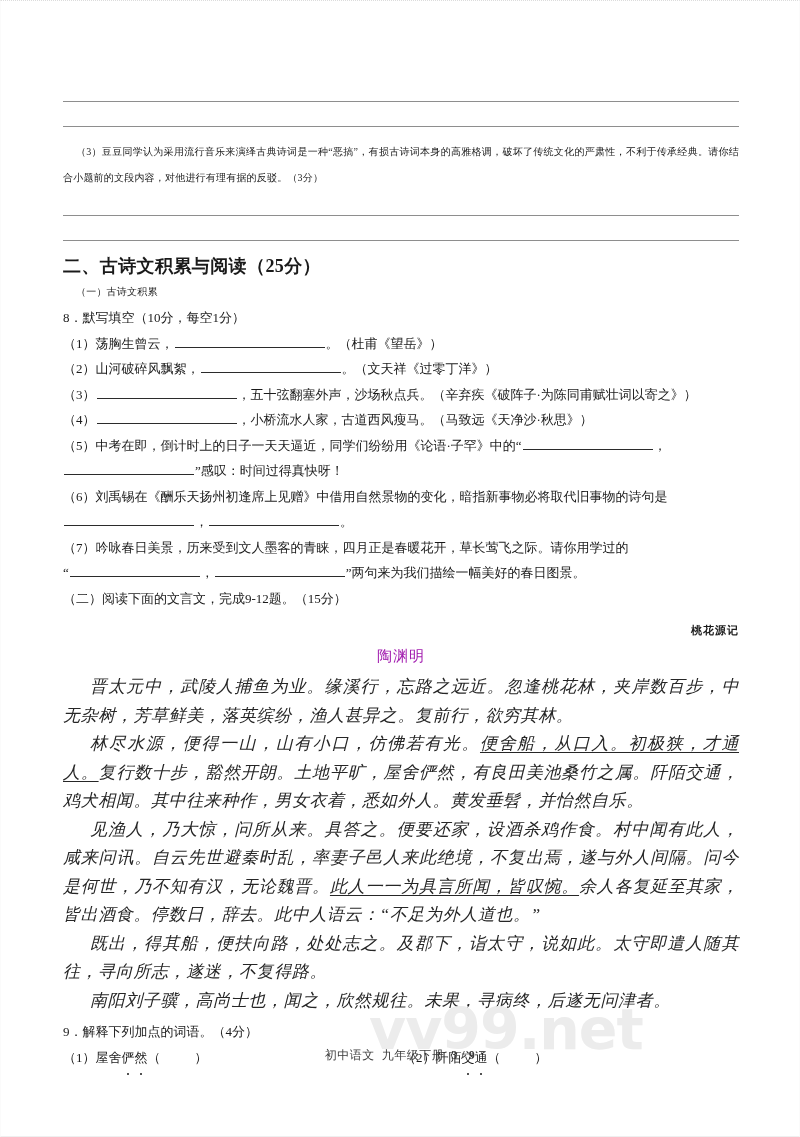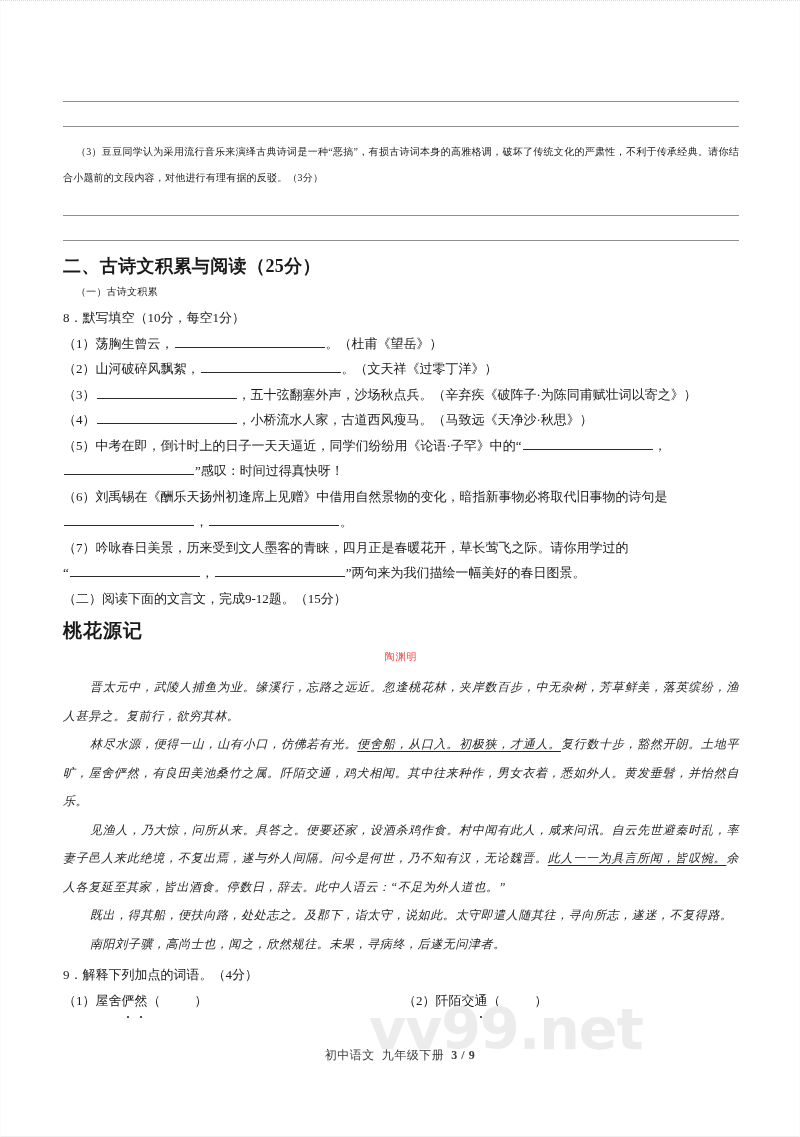--- a/index.html
+++ b/index.html
@@ -82,39 +82,39 @@
     vertical-align: baseline;
     height: 15px;
     margin: 0 1px;
   }
   .blank.w-long { width: 150px; }
   .blank.w-mid  { width: 140px; }
   .blank.w-short{ width: 130px; }
 
   
   .kai-title {
-    text-align: left;
-    font-size: 19px;
+    text-align: right;
+    font-size: 11px;
     font-weight: bold;
     line-height: 27px;
     letter-spacing: 1px;
     margin: 0;
   }
   .kai-author {
     text-align: center;
-    font-size: 10px;
+    font-size: 15px;
     line-height: 25px;
     letter-spacing: 1px;
     margin: 0;
-    color: #ef4444;
+    color: #a21caf;
   }
   .kai {
     font-family: "Liberation Serif", "DejaVu Serif", serif;
     font-style: italic;
-    font-size: 12px;
+    font-size: 17px;
     line-height: 28.5px;
     text-align: justify;
     letter-spacing: 0.6px;
     margin: 0;
     color: #262626;
     text-indent: 27px;
   }
   .kai .ul {
     text-decoration: underline;
     text-underline-offset: 2.5px;

